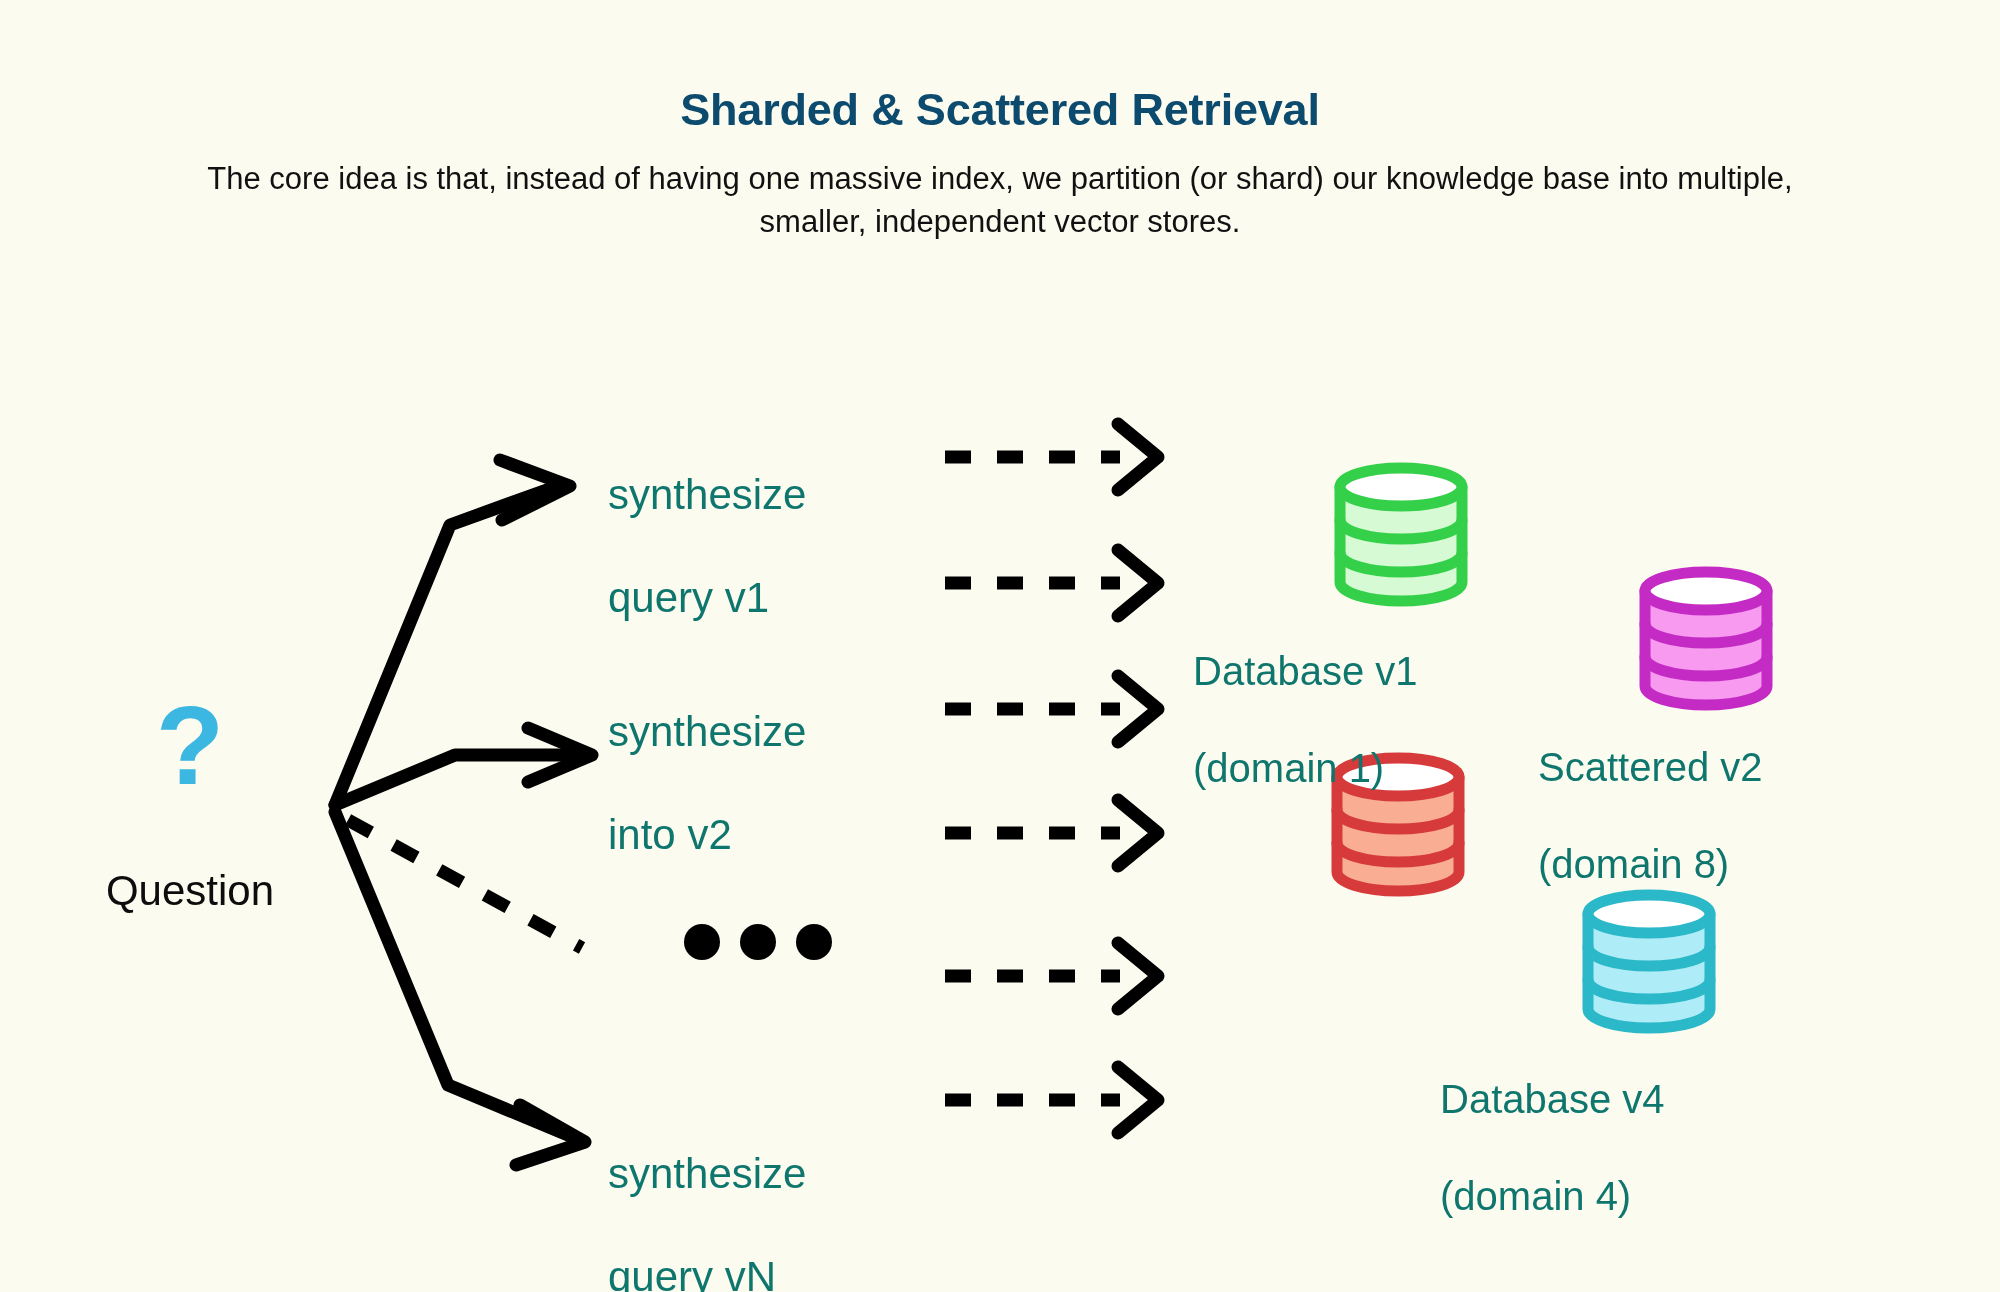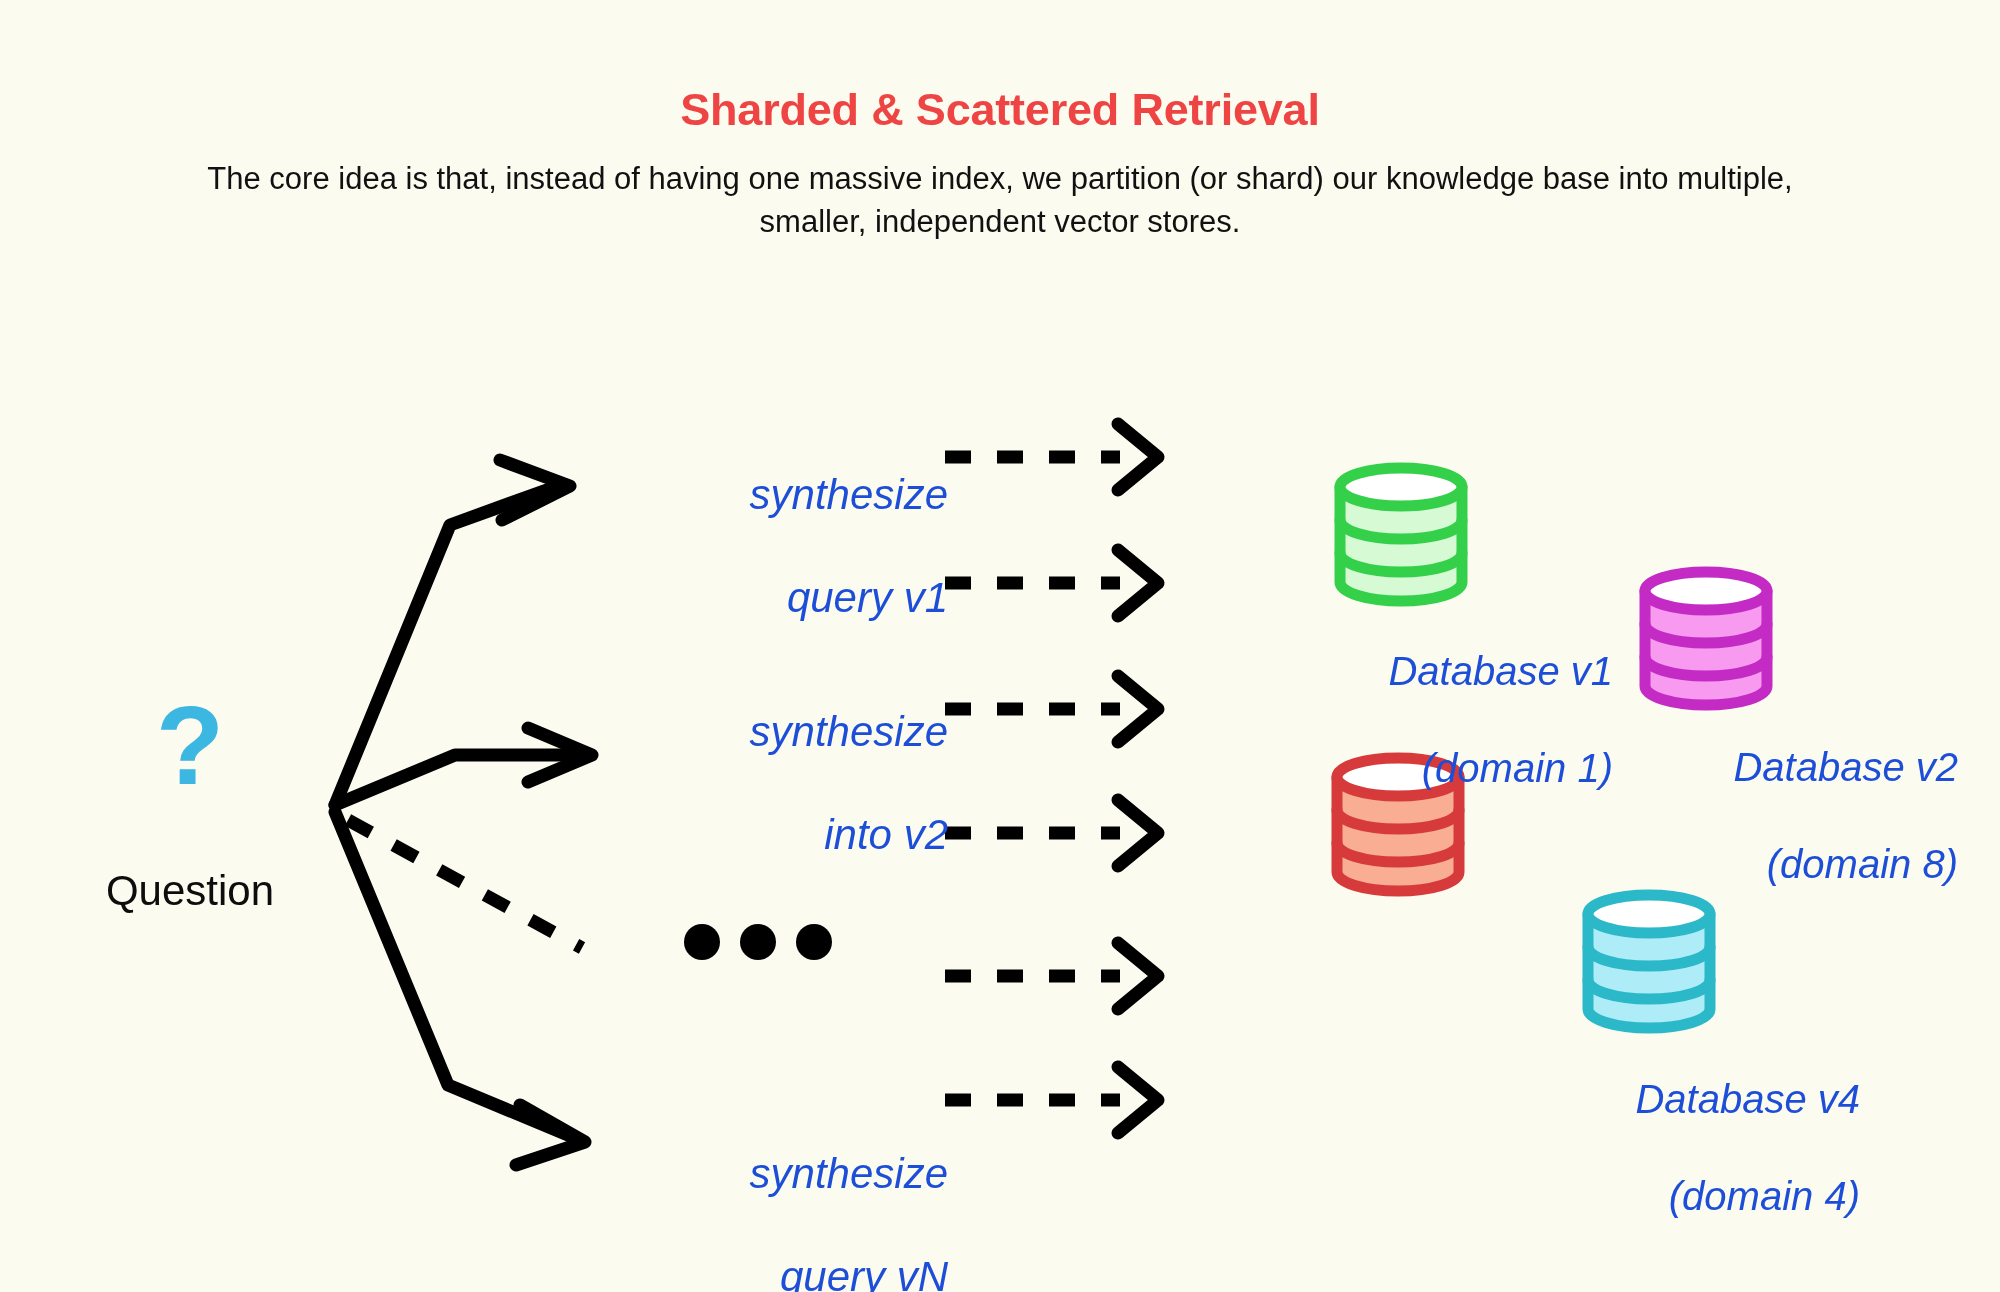--- a/index.html
+++ b/index.html
@@ -28,21 +28,21 @@
     left: 0;
     top: 84px;
     width: 2000px;
     text-align: center;
   }
   #title {
     font-size: 45px;
     font-weight: bold;
     letter-spacing: -0.2px;
     line-height: 1.15;
-    color: #ef4444;
+    color: #0c4a6e;
     margin: 0;
   }
   #subtitle {
     margin: 22px auto 0 auto;
     width: 1600px;
     font-size: 31px;
     line-height: 1.38;
     color: #111111;
     font-weight: 400;
   }
@@ -53,26 +53,25 @@
     left: 0;
     top: 0;
     width: 2000px;
     height: 1292px;
     pointer-events: none;
   }
 
   
   .node-label {
     position: absolute;
-    text-align: right;
+    text-align: left;
     line-height: 1.22;
     font-weight: 400;
-    color: #1d4ed8;
+    color: #0f766e;
     white-space: pre-line;
-    font-style: italic;
   }
   .query-label {
     font-size: 42px;
     width: 340px;
   }
   .db-label {
     font-size: 40px;
     width: 420px;
   }
 
@@ -208,21 +207,21 @@
     <div>synthesize</div>
     <div>query vN</div>
   </div>
 
   <div class="node-label db-label" style="left:1193px; top:598px;">
     <div>Database v1</div>
     <div>(domain 1)</div>
   </div>
 
   <div class="node-label db-label" style="left:1538px; top:694px;">
-    <div>Database v2</div>
+    <div>Scattered v2</div>
     <div>(domain 8)</div>
   </div>
 
 
   <div class="node-label db-label" style="left:1440px; top:1026px;">
     <div>Database v4</div>
     <div>(domain 4)</div>
   </div>
 
 </div>

